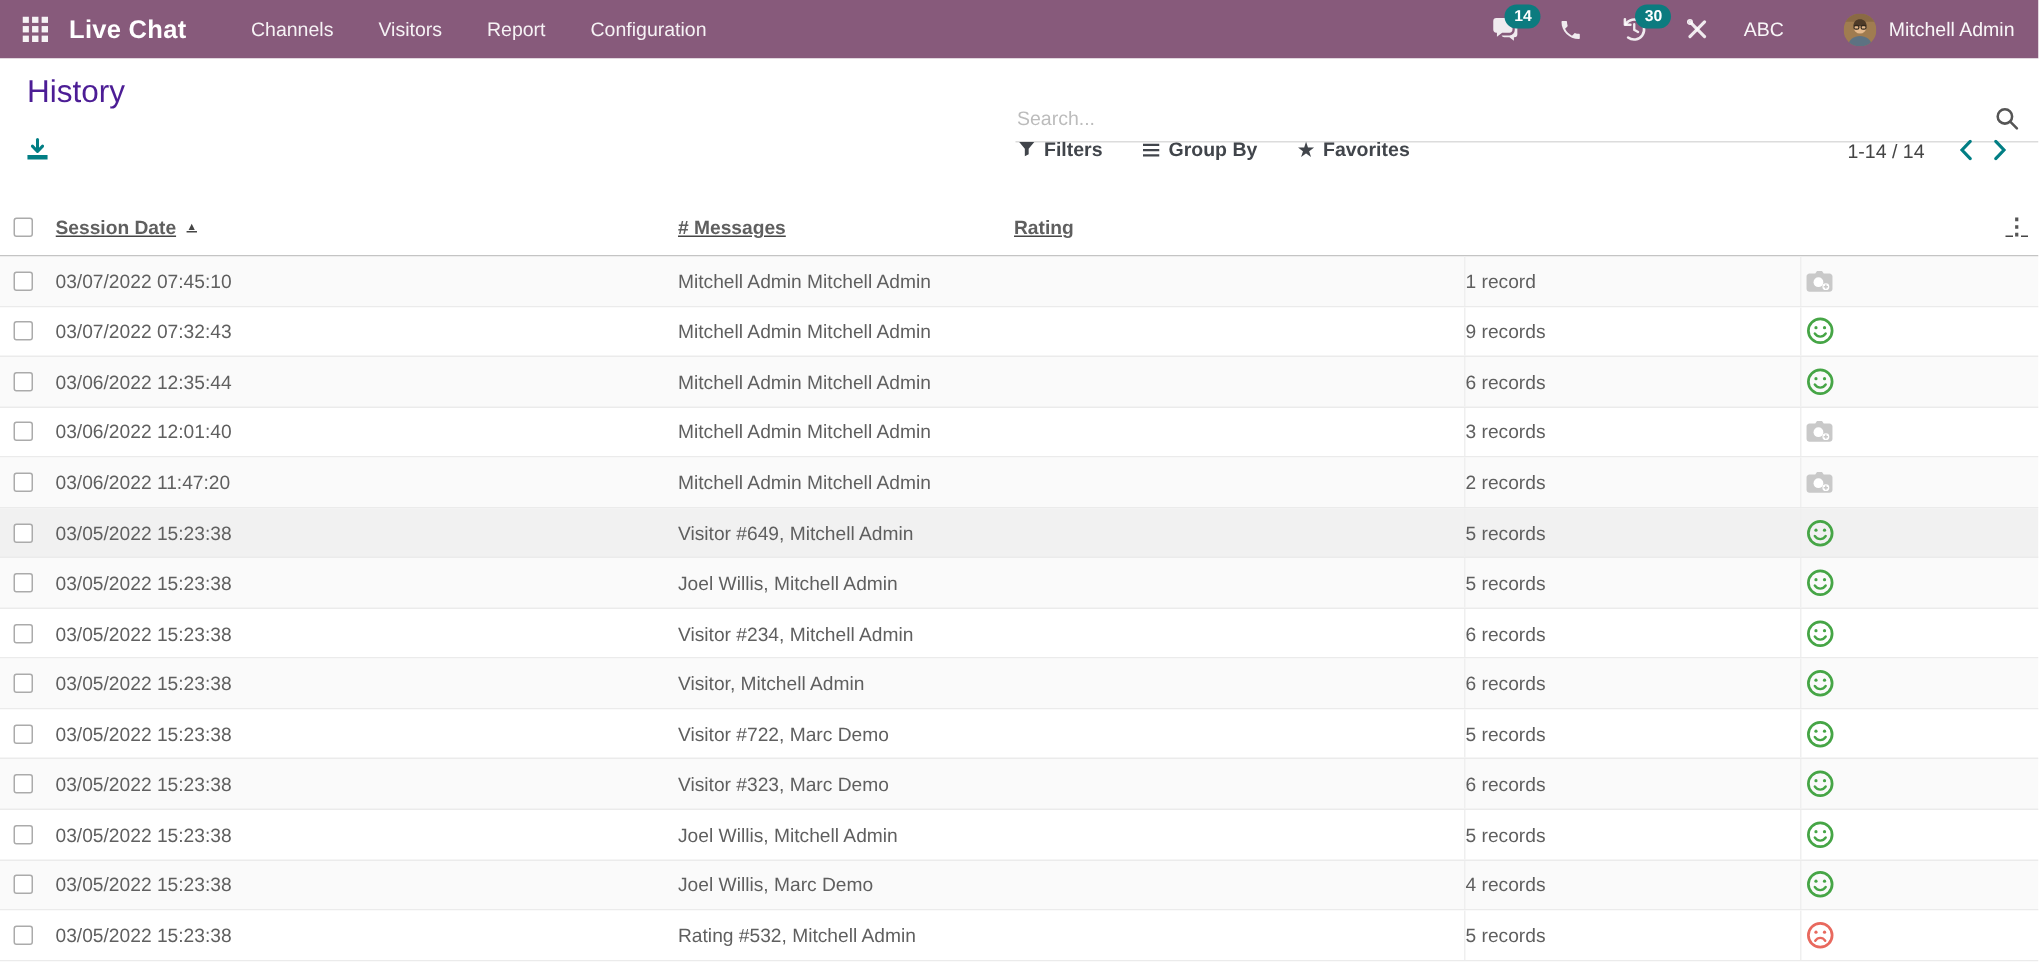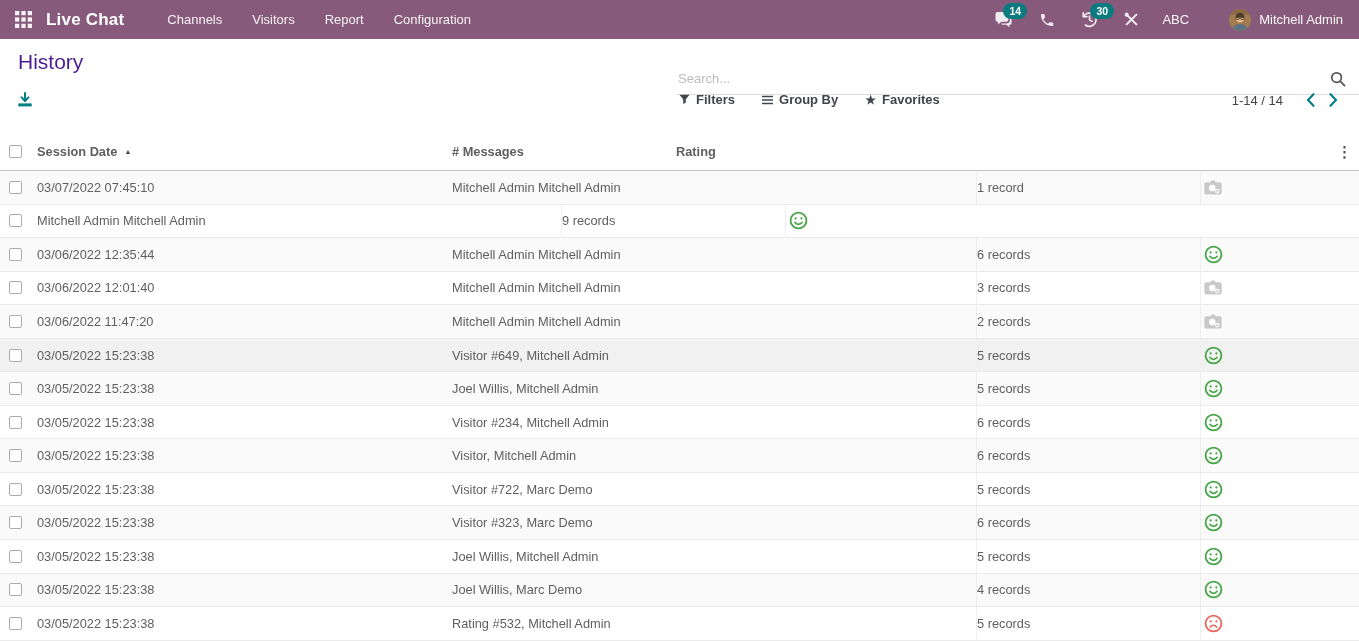--- a/index.html
+++ b/index.html
@@ -45,21 +45,21 @@
   .fb-btn{display:flex;align-items:center;font-size:13px;font-weight:700;color:#41454b;
     margin-right:27px;cursor:pointer;}
   .fb-btn .gl{margin-right:6px;display:flex;align-items:center;color:#41454b;}
   .star-gl{font-size:12px;line-height:1;}
   .pager{position:absolute;right:14px;top:52px;display:flex;align-items:center;}
   .pager-text{font-size:13px;color:#454545;margin-right:16px;}
   .pg-btn{padding:2px 7px;cursor:pointer;display:flex;align-items:center;}
   
   .list-table{width:100%;}
   .thead{display:flex;height:38px;align-items:center;border-bottom:1px solid #c4c4c4;
-    font-size:12.8px;font-weight:700;color:#454545;background:#fff;}
+    font-size:12.8px;font-weight:700;color:#454545;background:#fff;text-decoration:underline;}
   .tr{display:flex;height:33.55px;border-bottom:1px solid #ebebeb;background:#fff;cursor:pointer;}
   .tr.stripe{background:#fafafa;}
   .tr.hl{background:#f1f1f1;}
   .td,.th{display:flex;align-items:center;height:100%;font-size:12.8px;color:#5f5f5f;
     overflow:hidden;white-space:nowrap;}
   .c-cb{width:37px;padding-left:9px;flex:none;}
   .c-date{width:415px;flex:none;}
   .c-att{width:524px;flex:none;}
   .c-msg{width:224px;flex:none;}
   .c-rat{width:140px;flex:none;}
@@ -243,20 +243,21 @@
      <circle cx="14.8" cy="12.6" r="2.6" fill="#fff"></circle>
      <path d="M14.8 11v3.2M13.2 12.6h3.2" stroke="#c9c9c9" stroke-width="1.1"></path>
    </svg>
         </div>
      <div class="td c-end"></div>
       </div>
       <div class="tr">
         <div class="td c-cb">
        <span class="checkbox"></span>
      </div>
+     <div class="td c-date">03/07/2022 07:32:43</div>
      <div class="td c-att">Mitchell Admin Mitchell Admin</div>
      <div class="td c-msg">9 records</div>
      <div class="td c-rat">
           <svg width="19" height="19" viewBox="0 0 24 24">
      <circle cx="12" cy="12" r="10" fill="none" stroke="#46a546" stroke-width="2.3"></circle>
      <circle cx="8.4" cy="9.4" r="1.35" fill="#46a546"></circle>
             <circle cx="15.6" cy="9.4" r="1.35" fill="#46a546"></circle>
      <path d="M7.4 14.3c1.2 1.7 2.8 2.6 4.6 2.6s3.4-.9 4.6-2.6" fill="none" stroke="#46a546" stroke-width="2" stroke-linecap="round"></path>
    </svg>
         </div>

